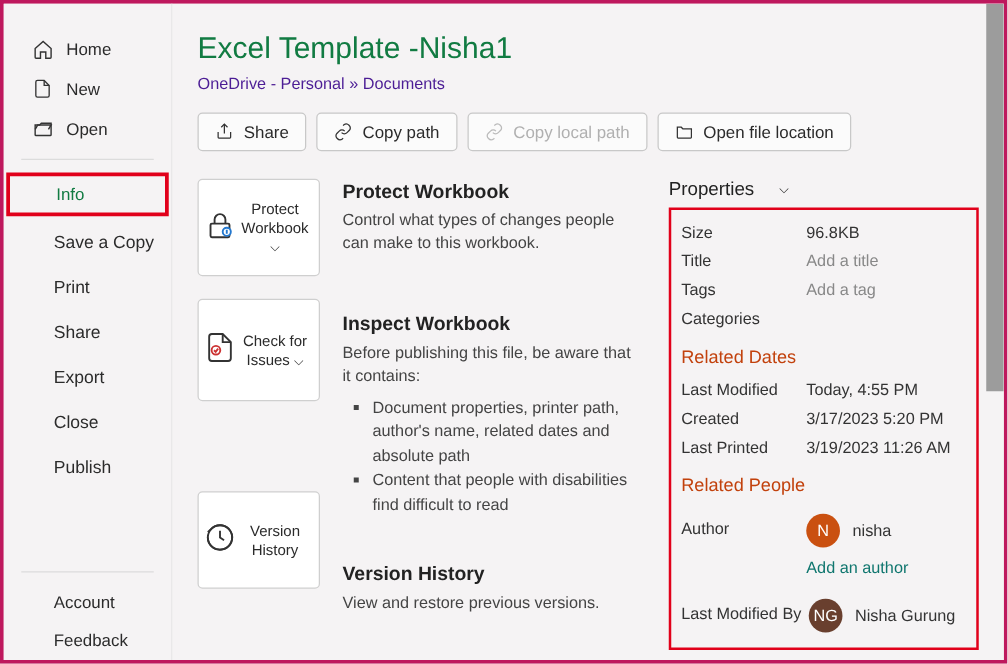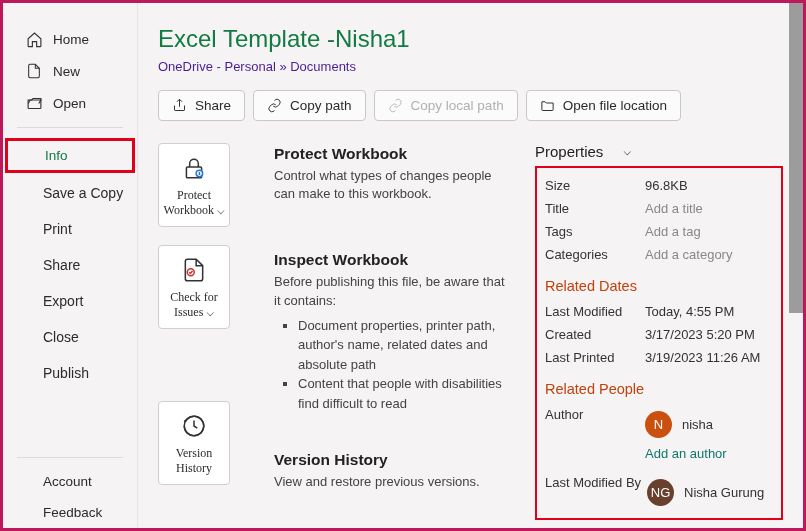--- a/index.html
+++ b/index.html
@@ -22,41 +22,41 @@
 .scrollbar { position: absolute; right: 0; top: 0; width: 14px; height: 310px; background: #9c9c9c; border-radius: 0; }
 .title { color: #117b42; font-size: 24px; font-weight: 400; }
 .breadcrumb { color: #4c1d95; font-size: 13px; margin-top: 6px; }
 .actions { display: flex; gap: 8px; margin-top: 16px; }
 .btn { display: inline-flex; align-items: center; gap: 8px; padding: 7px 13px; font-size: 13.5px; border: 1px solid #c8c8c8; border-radius: 4px; background: #fbfbfb; cursor: pointer; color: #2b2b2b; }
 .btn.disabled { color: #b0b0b0; cursor: default; }
 .btn .bicon { width: 15px; height: 15px; display: inline-flex; align-items: center; justify-content: center; }
 
 .content { display: flex; gap: 22px; margin-top: 22px; }
 .col-cards { width: 94px; flex-shrink: 0; display: flex; flex-direction: column; gap: 18px; }
-.card { width: 72px; border: 1px solid #cfcfcf; border-radius: 4px; background: #fff; display: flex; flex-direction: column; align-items: center; justify-content: center; padding: 10px 4px 8px 4px; font-size: 12px; text-align: center; line-height: 1.25; cursor: pointer; min-height: 78px; color: #2b2b2b; font-family: Liberation Serif, serif; }
+.card { width: 98px; border: 1px solid #cfcfcf; border-radius: 4px; background: #fff; display: flex; flex-direction: row; align-items: center; justify-content: center; padding: 10px 4px 8px 4px; font-size: 12px; text-align: center; line-height: 1.25; cursor: pointer; min-height: 78px; color: #2b2b2b; }
 .card .cicon { width: 28px; height: 28px; display: flex; align-items: center; justify-content: center; margin-bottom: 6px; }
 
 .col-desc { flex: 1; display: flex; flex-direction: column; gap: 24px; padding-top: 2px; }
 .sec-title { font-size: 15.5px; font-weight: 600; color: #222; margin-bottom: 4px; }
 .sec-desc { font-size: 13px; color: #444; line-height: 1.4; }
 .bullets { font-size: 13px; color: #444; margin-top: 6px; padding-left: 24px; list-style: square; line-height: 1.5; }
 
 .col-props { width: 248px; flex-shrink: 0; }
 .red-box2 { border: 2px solid #e1001a; padding: 6px 0 8px 8px; margin-top: 6px; }
 .props-head { font-size: 15px; color: #222; display: flex; align-items: center; gap: 20px; margin-bottom: 4px; cursor: pointer; }
 .prop-row { display: flex; font-size: 13px; padding: 4px 0; }
 .prop-row .k { width: 100px; color: #333; }
 .prop-row .v { color: #333; flex: 1; }
 .prop-row .p { color: #888; cursor: pointer; }
 .sub-head { font-size: 14.5px; color: #c2410c; margin: 12px 0 6px 0; }
 .person { display: flex; align-items: center; gap: 10px; margin-top: 4px; }
 .avatar { width: 27px; height: 27px; border-radius: 50%; display: flex; align-items: center; justify-content: center; color: #fff; font-size: 13px; font-weight: 400; flex-shrink: 0; }
 .avatar.orange { background: #ca5010; }
 .avatar.brown { background: #693f2e; }
-.people-row { display: flex; font-size: 13px; padding: 4px 0; }
+.people-row { display: flex; align-items: center; font-size: 13px; padding: 4px 0; }
 .people-row .k { width: 100px; color: #333; }
 .chev { font-size: 10px; }
 </style>
 </head>
 <body>
 
 <div class="app">
   <div class="sidebar">
     <div class="nav-group">
       <div class="nav-item">
@@ -238,21 +238,20 @@
           <div class="prop-row">
               <span class="k">Title</span>
               <span class="v p">Add a title</span>
             </div>
           <div class="prop-row">
               <span class="k">Tags</span>
               <span class="v p">Add a tag</span>
             </div>
           <div class="prop-row">
               <span class="k">Categories</span>
-              <span class="v p">Add a category</span>
             </div>
 
           <div class="sub-head">Related Dates</div>
           <div class="prop-row">
               <span class="k">Last Modified</span>
               <span class="v">Today, 4:55 PM</span>
             </div>
           <div class="prop-row">
               <span class="k">Created</span>
               <span class="v">3/17/2023 5:20 PM</span>

